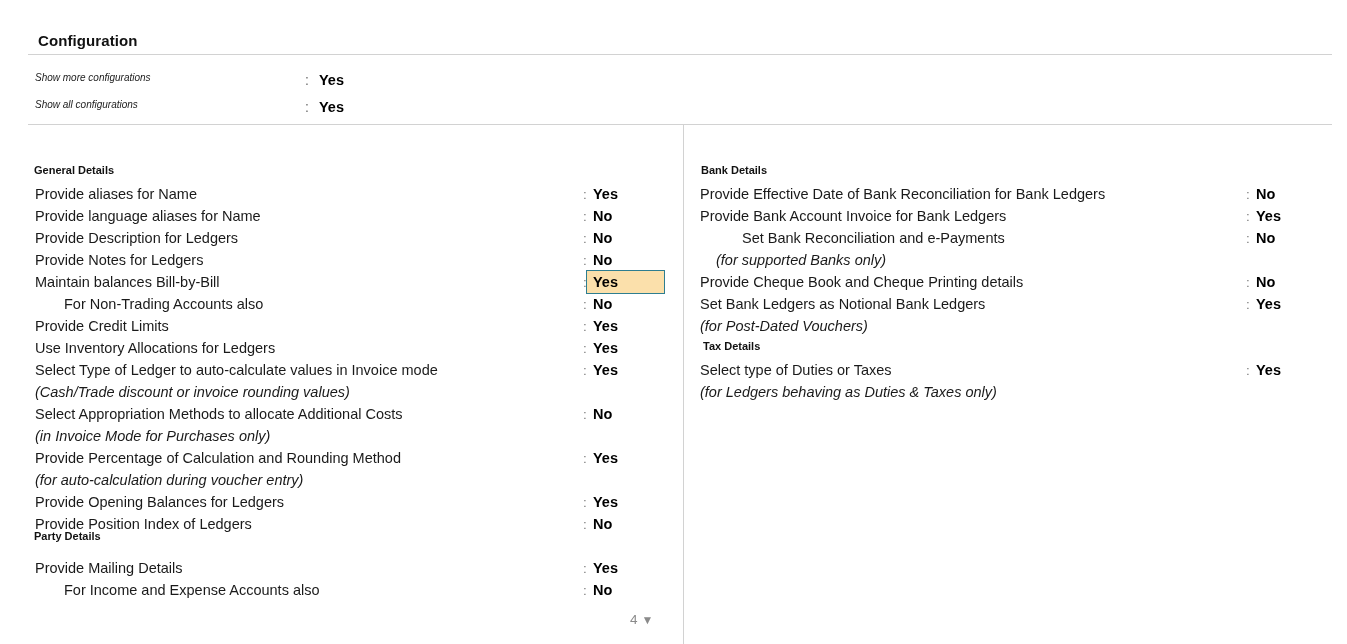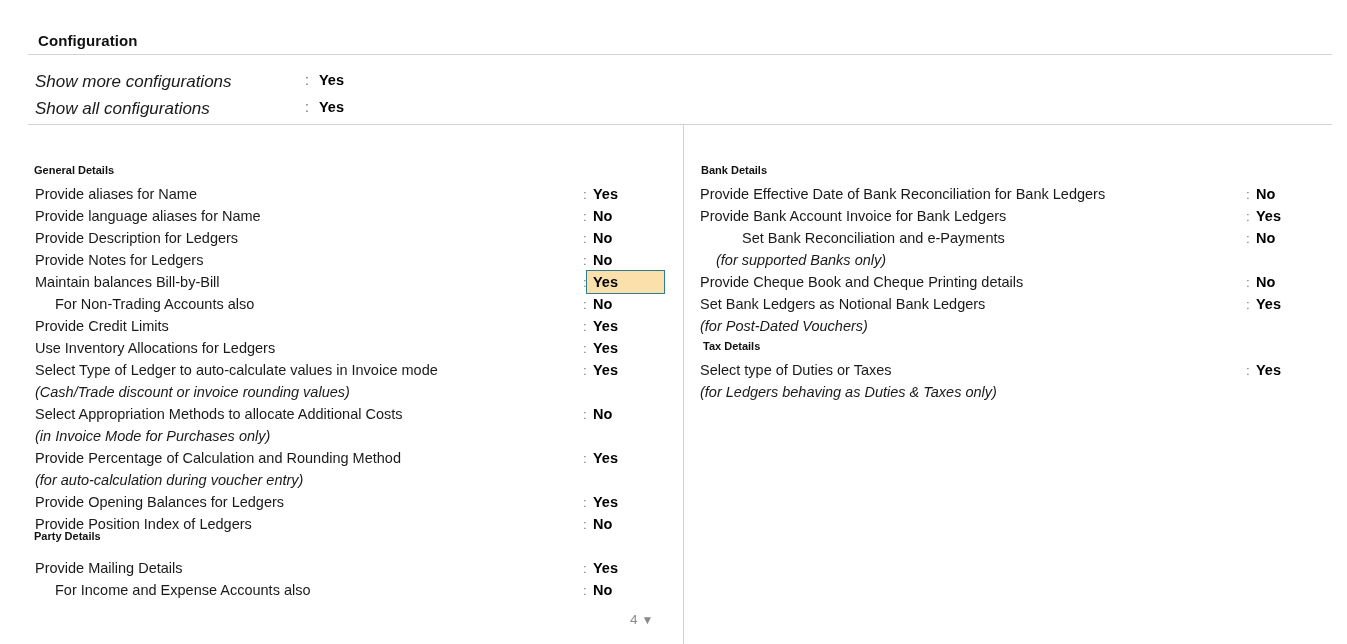--- a/index.html
+++ b/index.html
@@ -46,21 +46,21 @@
   #top-rows { position: absolute; left: 0; top: 0; }
   .toprow {
     position: absolute;
     height: 20px;
     white-space: nowrap;
   }
   .toprow .lbl {
     position: absolute;
     left: 35px;
     top: 0;
-    font-size: 17px;
+    font-size: 10px;
     font-style: italic;
     color: #1a1a1a;
   }
   .toprow .col {
     position: absolute;
     left: 305px;
     top: 0;
     font-size: 14px;
     color: #6e6e6e;
   }
@@ -108,21 +108,21 @@
   .row .val {
     position: absolute;
     top: 0;
     font-size: 14.5px;
     font-weight: bold;
     color: #000000;
   }
 
   
   #col-left .lbl { left: 35px; }
-  #col-left .lbl.ind1 { left: 55px; }
+  #col-left .lbl.ind1 { left: 64px; }
   #col-left .col { left: 583px; }
   #col-left .val { left: 593px; }
   #col-left .grp-head { left: 34px; }
 
   
   #col-right .lbl { left: 700px; }
   #col-right .lbl.ind1 { left: 742px; }
   #col-right .lbl.ind2 { left: 716px; }
   #col-right .col { left: 1246px; }
   #col-right .val { left: 1256px; }

